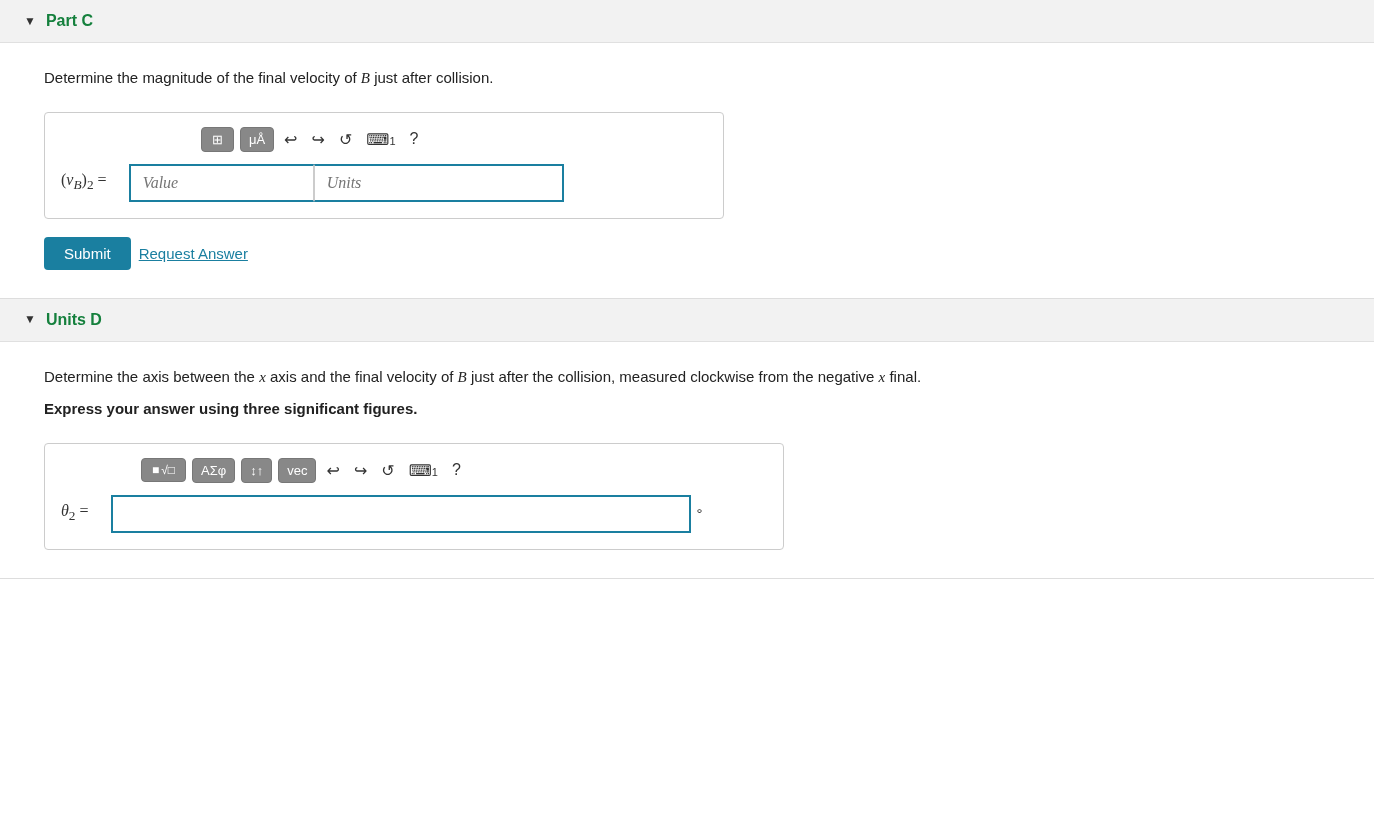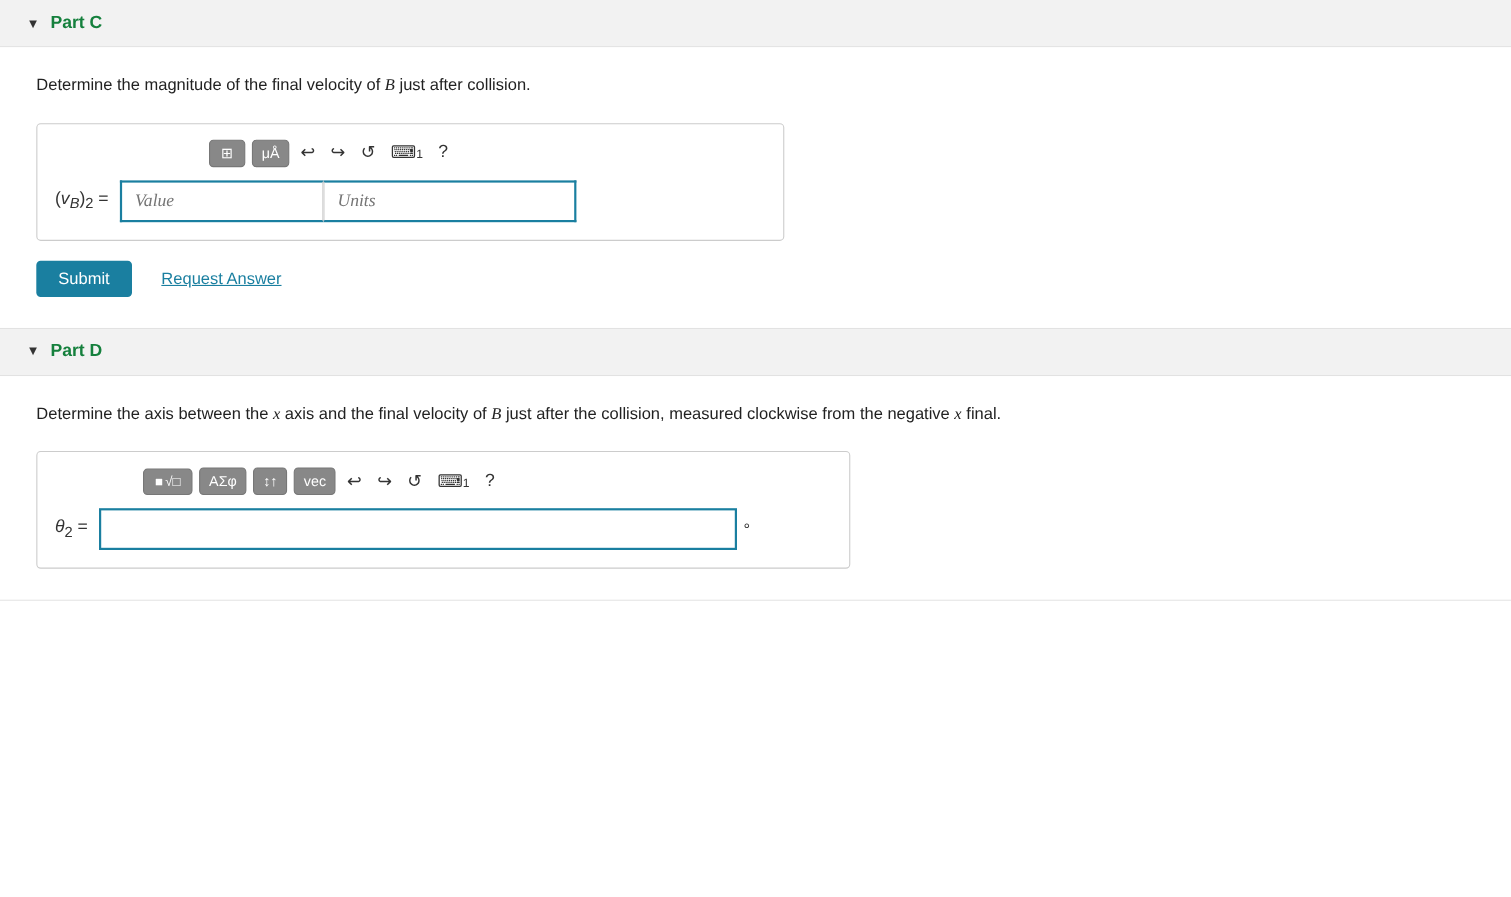--- a/index.html
+++ b/index.html
@@ -39,21 +39,21 @@
     }
 
     .part-header .part-title {
       font-family: Arial, sans-serif;
       font-size: 16px;
       font-weight: bold;
       color: #15803d;
     }
 
     .part-body {
-      padding: 24px 32px 28px 33px;
+      padding: 24px 32px 28px 44px;
       background: #fff;
     }
 
     .problem-text {
       font-family: Arial, sans-serif;
       font-size: 15px;
       color: #222;
       margin-bottom: 10px;
       line-height: 1.5;
     }
@@ -120,24 +120,24 @@
     }
 
     
     .input-row {
       display: flex;
       align-items: center;
       gap: 0;
     }
 
     .input-label {
-      font-family: Liberation Sans, sans-serif;
+      font-family: Liberation Serif, serif;
       font-size: 16px;
       color: #333;
-      margin-right: 10px;
+      margin-right: 22px;
       white-space: nowrap;
     }
 
     .value-input {
       border: 2px solid #1a7fa0;
       border-right: 1px solid #ccc;
       padding: 8px 12px;
       font-size: 16px;
       font-style: italic;
       color: #aaa;
@@ -148,21 +148,21 @@
     }
 
     .units-input {
       border: 2px solid #1a7fa0;
       border-left: 1px solid #ccc;
       padding: 8px 12px;
       font-size: 16px;
       font-style: italic;
       color: #aaa;
       font-family: Georgia, serif;
-      width: 230px;
+      width: 250px;
       outline: none;
       background: #fff;
     }
 
     .single-input {
       border: 2px solid #1a7fa0;
       padding: 8px 12px;
       font-size: 16px;
       color: #222;
       font-family: Arial, sans-serif;
@@ -174,21 +174,21 @@
     .degree-symbol {
       font-family: Arial, sans-serif;
       font-size: 15px;
       color: #333;
       margin-left: 6px;
     }
 
     
     .action-row {
       display: flex;
-      gap: 27px;
+      gap: 8px;
       margin-top: 18px;
     }
 
     .submit-btn {
       background: #1a7fa0;
       color: #fff;
       border: none;
       border-radius: 4px;
       padding: 8px 20px;
       font-size: 15px;
@@ -263,25 +263,28 @@
       <div class="action-row">
         <button class="submit-btn">Submit</button>
         <button class="request-answer-link">Request Answer</button>
       </div>
     </div>
   </div>
 
   <div class="part-section">
     <div class="part-header">
       <span class="chevron">▼</span>
-      <span class="part-title">Part D</span>
+      <span class="part-title">Units D</span>
     </div>
     <div class="part-body">
       <p class="problem-text">
         <span>Determine the axis between the </span><span class="math-italic">x</span><span> axis and the final velocity of </span><span class="math-italic">B</span><span> just after the collision, measured clockwise from the negative </span><span class="math-italic">x</span><span> final.</span>
+      </p>
+      <p class="problem-text">
+        <strong>Express your answer using three significant figures.</strong>
       </p>
 
       <div class="answer-box answer-box-d">
         
         <div class="toolbar toolbar-d">
           <button class="tb-btn wide">
             <span style="font-size:12px;">■</span>
             <span style="font-size:12px;">√□</span>
           </button>
           <button class="tb-btn">

